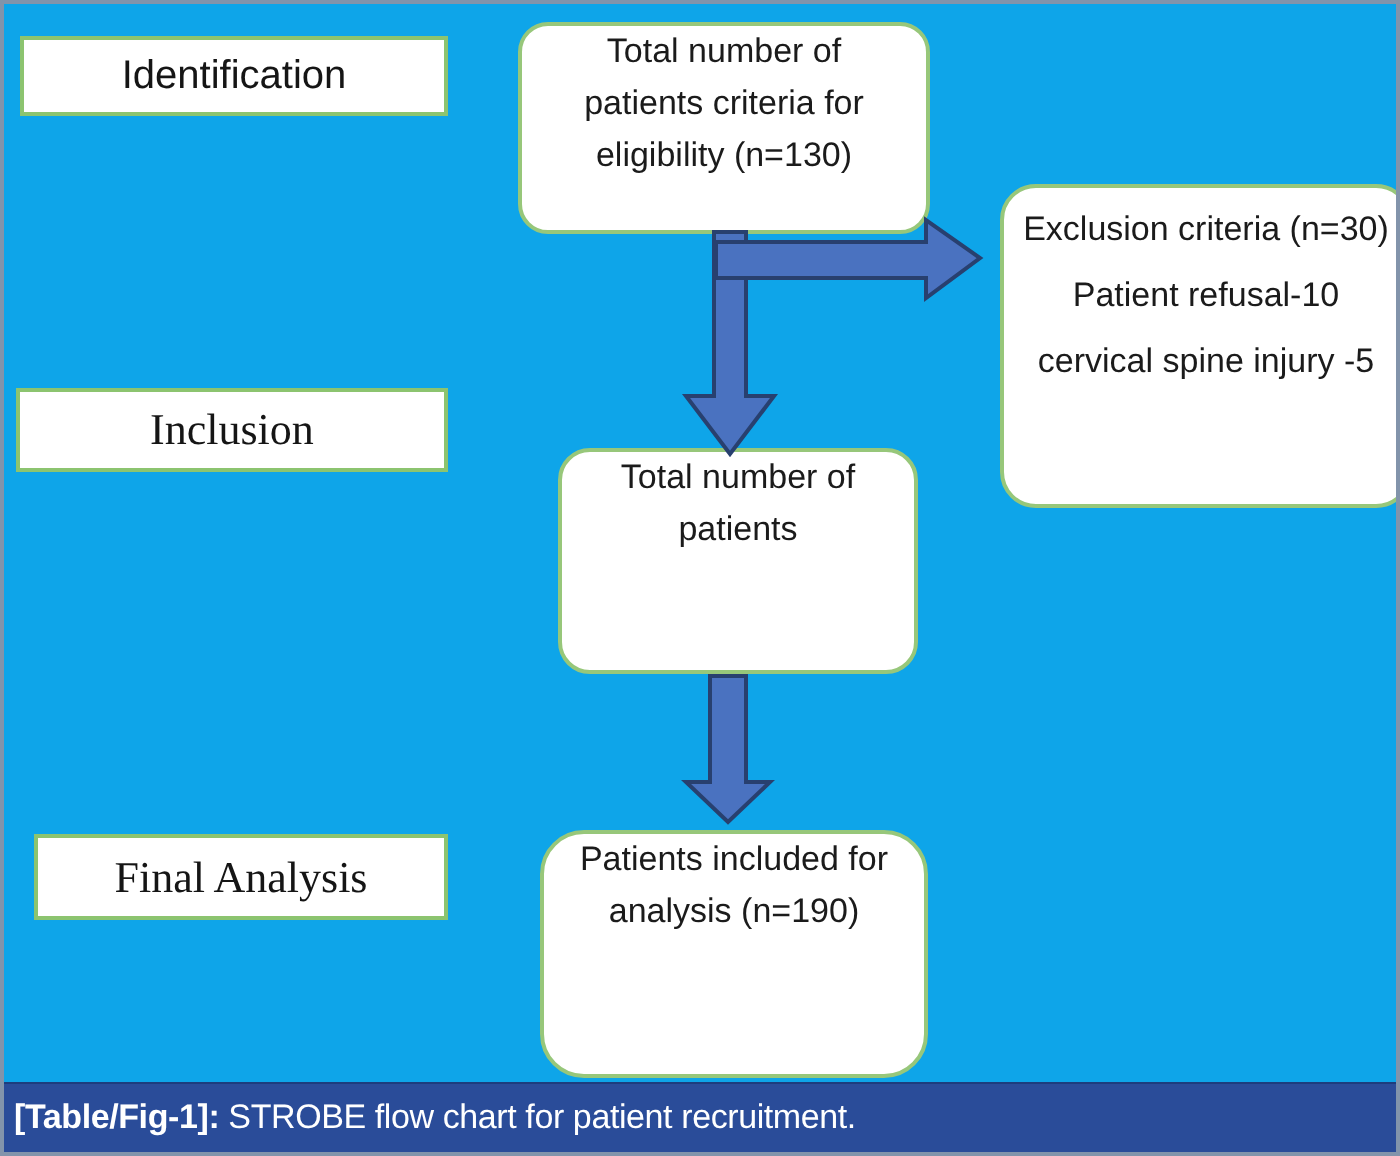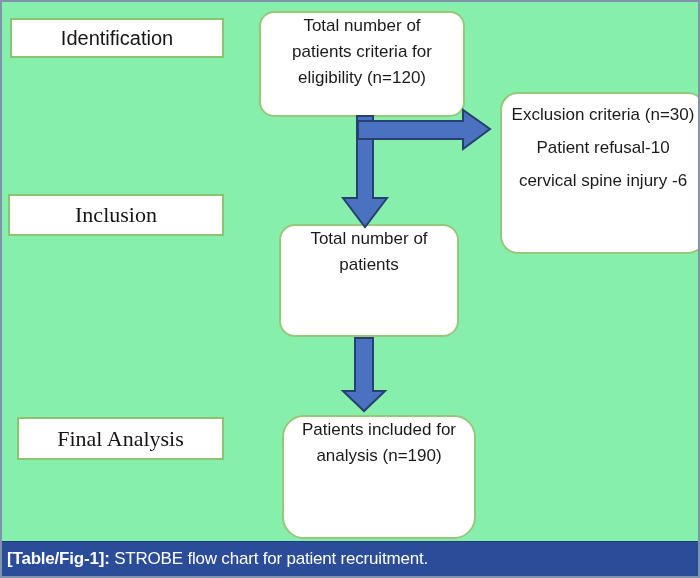--- a/index.html
+++ b/index.html
@@ -1,18 +1,18 @@
 <!DOCTYPE html>
 <html><head>
 <meta charset="utf-8">
 <style>
   html,body{margin:0;padding:0;background:#fff;}
   .figure{
     position:relative;width:700px;height:578px;box-sizing:border-box;
-    background:#86efac;border:2px solid #8294ab;overflow:hidden;
+    background:#0ea5e9;border:2px solid #8294ab;overflow:hidden;
     font-family:"Liberation Sans",sans-serif;
   }
   
   .stage{
     position:absolute;box-sizing:border-box;background:#fff;
     border:2px solid #8cc46f;display:flex;align-items:center;justify-content:center;
     color:#151515;text-align:center;
   }
   .stage-sans{font-family:"Liberation Sans",sans-serif;font-size:20px;}
   .stage-serif{font-family:"Liberation Serif",serif;font-size:22px;}
@@ -21,21 +21,21 @@
   #stage-final-analysis{left:15px;top:415px;width:207px;height:43px;}
   
   .rbox{
     position:absolute;box-sizing:border-box;background:#fff;
     border:2px solid #97c77a;display:flex;flex-direction:column;
     align-items:center;justify-content:flex-start;text-align:center;
     color:#1b1b1b;font-size:17px;line-height:26px;
   }
   #box-assessed{left:257px;top:9px;width:206px;height:106px;border-radius:15px;}
   #box-recruited{left:277px;top:222px;width:180px;height:113px;border-radius:16px;}
-  #box-analysis{left:268px;top:413px;width:194px;height:124px;border-radius:22px;padding-bottom:16px;margin-left:12px;}
+  #box-analysis{left:268px;top:413px;width:194px;height:124px;border-radius:22px;padding-bottom:16px;}
   #box-exclusion{
     left:498px;top:90px;width:206px;height:162px;border-radius:18px;
     justify-content:flex-start;padding-top:4px;line-height:33px;
   }
   .rbox .line{white-space:nowrap;}
   
   .arrow-layer{position:absolute;left:0;top:0;width:700px;height:578px;pointer-events:none;}
   .arrow{fill:#4a72c0;stroke:#28406f;stroke-width:2;stroke-linejoin:miter;}
   
   .caption-bar{
@@ -57,37 +57,37 @@
   <div class="stage stage-serif" id="stage-final-analysis">
     <span>Final Analysis</span>
   </div>
   <div class="stage stage-serif" id="stage-inclusion">
     <span>Inclusion</span>
   </div>
 
   <div class="rbox" id="box-assessed">
     <div class="line">Total number of</div>
     <div class="line">patients criteria for</div>
-    <div class="line">eligibility (n=120)</div>
+    <div class="line">eligibility (n=130)</div>
   </div>
 
   <div class="rbox" id="box-recruited">
     <div class="line">Total number of</div>
     <div class="line">patients</div>
   </div>
 
   <div class="rbox" id="box-analysis">
     <div class="line">Patients included for</div>
     <div class="line">analysis (n=190)</div>
   </div>
 
   <div class="rbox" id="box-exclusion">
     <div class="line">Exclusion criteria (n=30)</div>
     <div class="line">Patient refusal-10</div>
-    <div class="line">cervical spine injury -6</div>
+    <div class="line">cervical spine injury -5</div>
   </div>
 
   <svg class="arrow-layer" viewBox="0 0 700 578">
     <polygon class="arrow" points="355,114 371,114 371,196 385,196 363,225 341,196 355,196"></polygon>
     <polygon class="arrow" points="356,119 461,119 461,108 488,127 461,147 461,137 356,137"></polygon>
     <polygon class="arrow" points="353,336 371,336 371,389 383,389 362,409 341,389 353,389"></polygon>
   </svg>
 
   <div class="caption-bar">
     <span class="caption-tag">[Table/Fig-1]:</span><span> STROBE flow chart for patient recruitment.</span>

